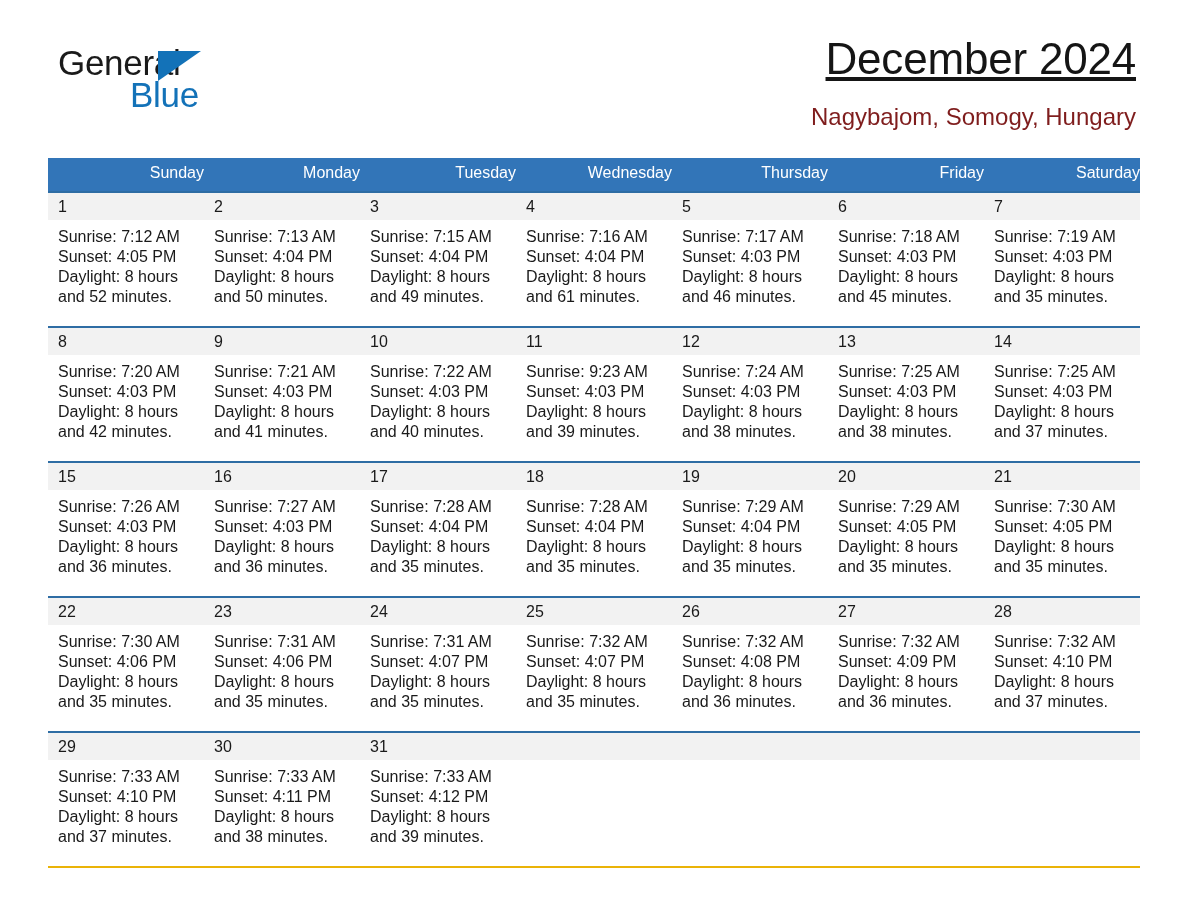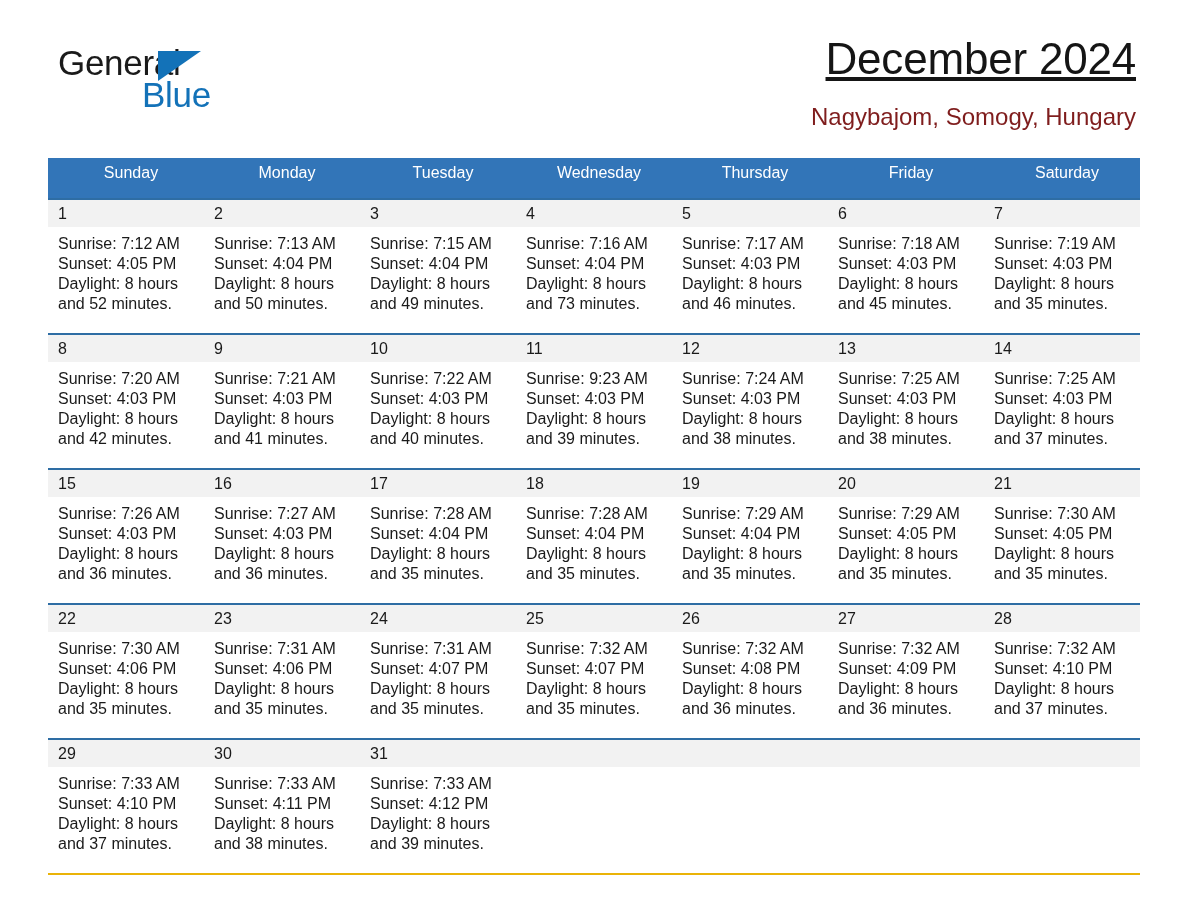--- a/index.html
+++ b/index.html
@@ -50,21 +50,21 @@
     position: absolute;
     left: 100px;
     top: 6px;
     width: 0;
     height: 0;
     border-top: 30px solid #1372b8;
     border-right: 43px solid transparent;
   }
   .logo-blue {
     position: absolute;
-    left: 84px;
+    left: 72px;
     top: 32px;
     font-size: 35px;
     letter-spacing: -0.3px;
     color: #1372b8;
     line-height: 36px;
   }
 
   .title {
     position: absolute;
     right: 4px;
@@ -90,22 +90,22 @@
     margin-top: 48px;
     width: 1092px;
     border-collapse: collapse;
     table-layout: fixed;
   }
   .calendar thead th {
     background: #3275b8;
     color: #ffffff;
     font-weight: normal;
     font-size: 16px;
-    text-align: center;
-    padding: 6px 0 16px 10px;
+    text-align: right;
+    padding: 6px 0 9px 10px;
     height: 18px;
     border: 0;
   }
   .week-row > td {
     padding: 0;
     vertical-align: top;
     border-top: 2px solid #2e6da4;
     width: 156px;
   }
   .daycell {
@@ -201,21 +201,21 @@
               </div>
             </div>
           </td>
           <td>
             <div class="daycell">
               <div class="daynum-bar">4</div>
               <div class="info">
                 <div>Sunrise: 7:16 AM</div>
                 <div>Sunset: 4:04 PM</div>
                 <div>Daylight: 8 hours</div>
-                <div>and 73 minutes.</div>
+                <div>and 61 minutes.</div>
               </div>
             </div>
           </td>
           <td>
             <div class="daycell">
               <div class="daynum-bar">5</div>
               <div class="info">
                 <div>Sunrise: 7:17 AM</div>
                 <div>Sunset: 4:03 PM</div>
                 <div>Daylight: 8 hours</div>

